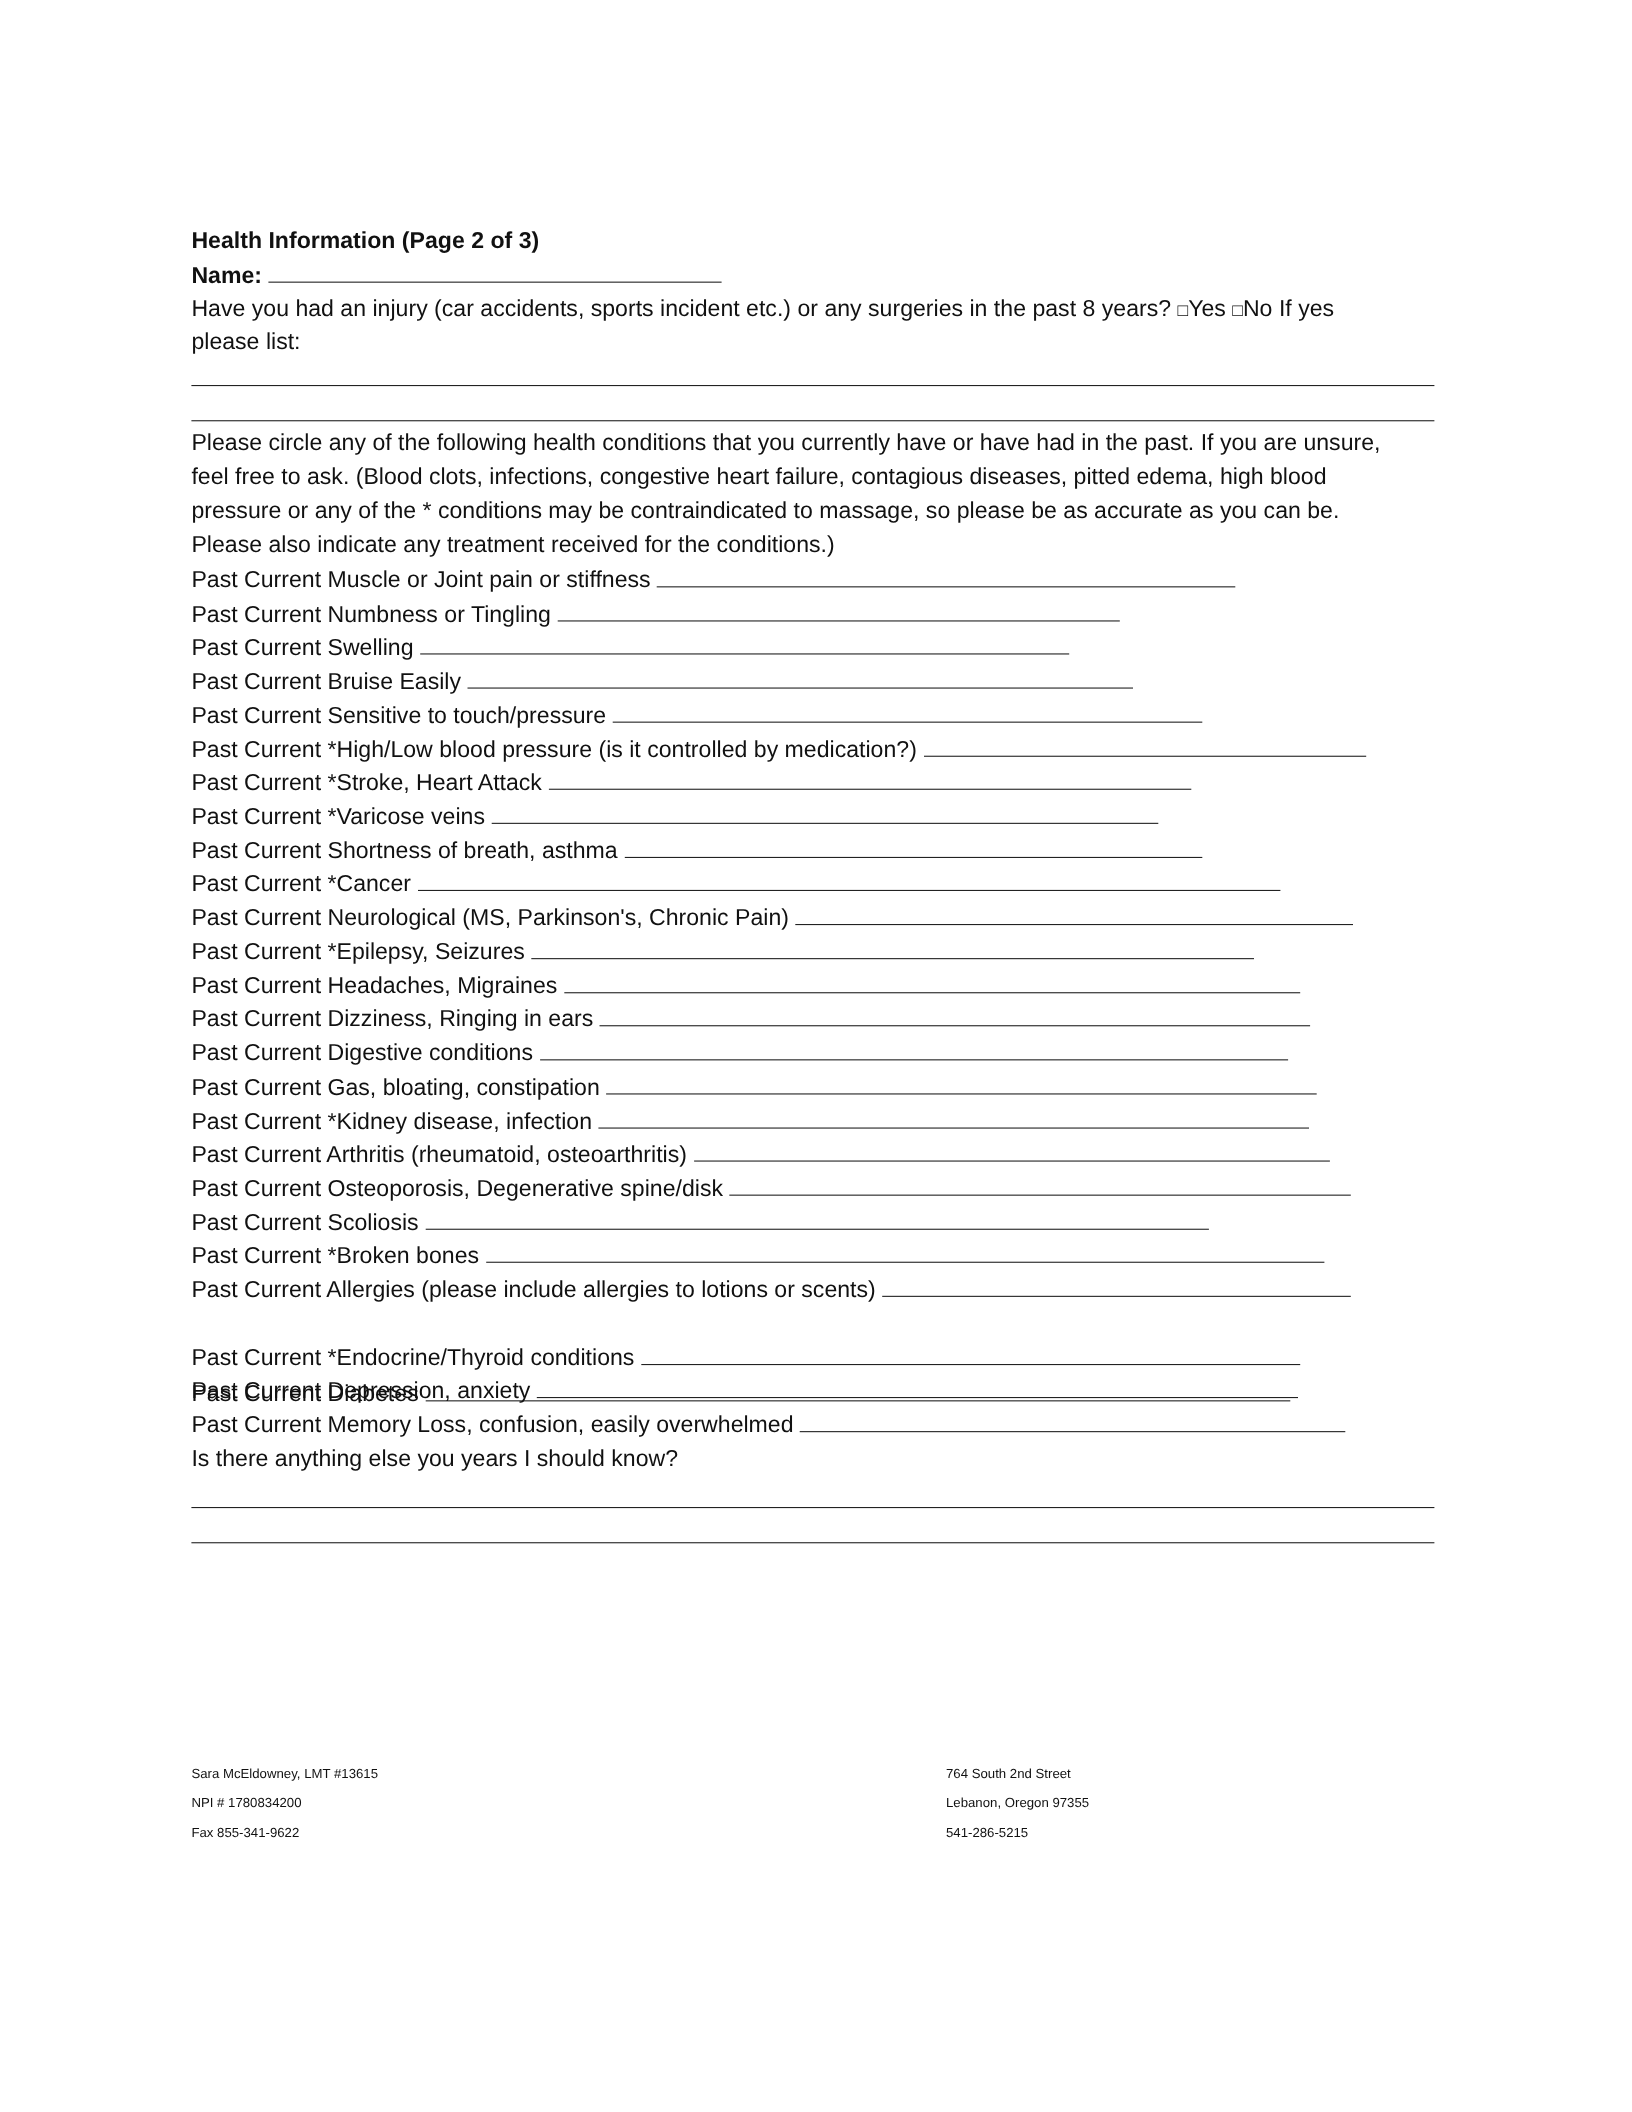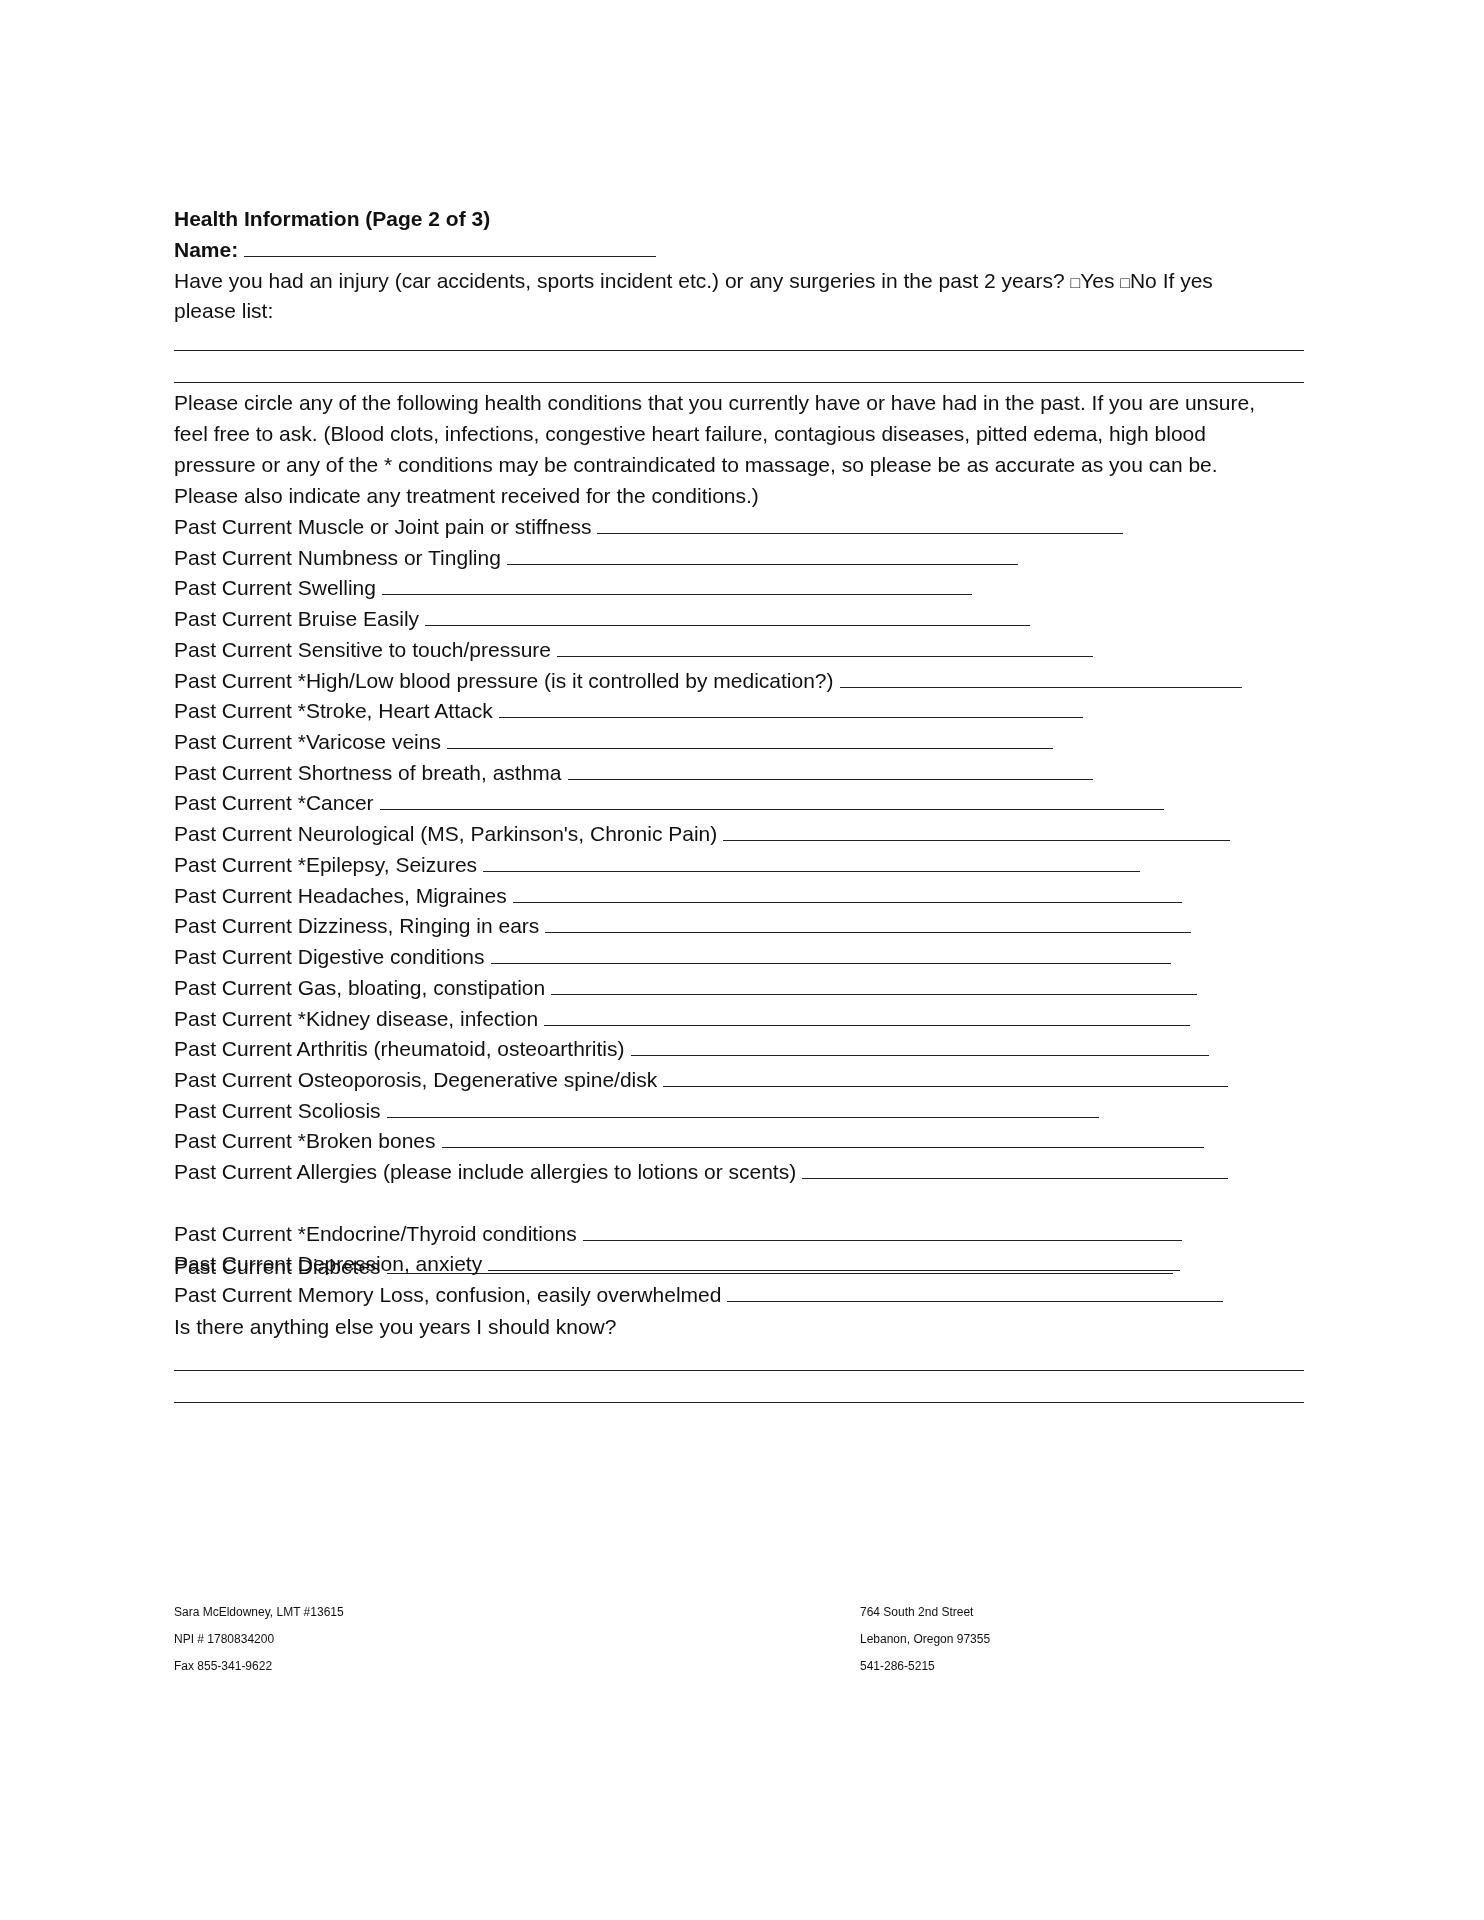--- a/index.html
+++ b/index.html
@@ -18,21 +18,21 @@
 
 <div>
 
   <div class="line bold" style="top:207px;">Health Information (Page 2 of 3)</div>
 
   <div class="line bold" style="top:238px;">
     <span>Name:</span><span class="fill" style="width:412px;"></span>
   </div>
 
   <div class="line" style="top:269px;">
-    <span>Have you had an injury (car accidents, sports incident etc.) or any surgeries in the past 2 years?</span>
+    <span>Have you had an injury (car accidents, sports incident etc.) or any surgeries in the past 8 years?</span>
     <span class="box">□</span><span>Yes</span>
     <span class="box">□</span><span>No</span>
     <span>If yes</span>
   </div>
   <div class="line" style="top:299px;">please list:</div>
 
   <div class="rule" style="top:350px;"></div>
   <div class="rule" style="top:382px;"></div>
 
   <div class="line" style="top:391px;">Please circle any of the following health conditions that you currently have or have had in the past. If you are unsure,</div>

